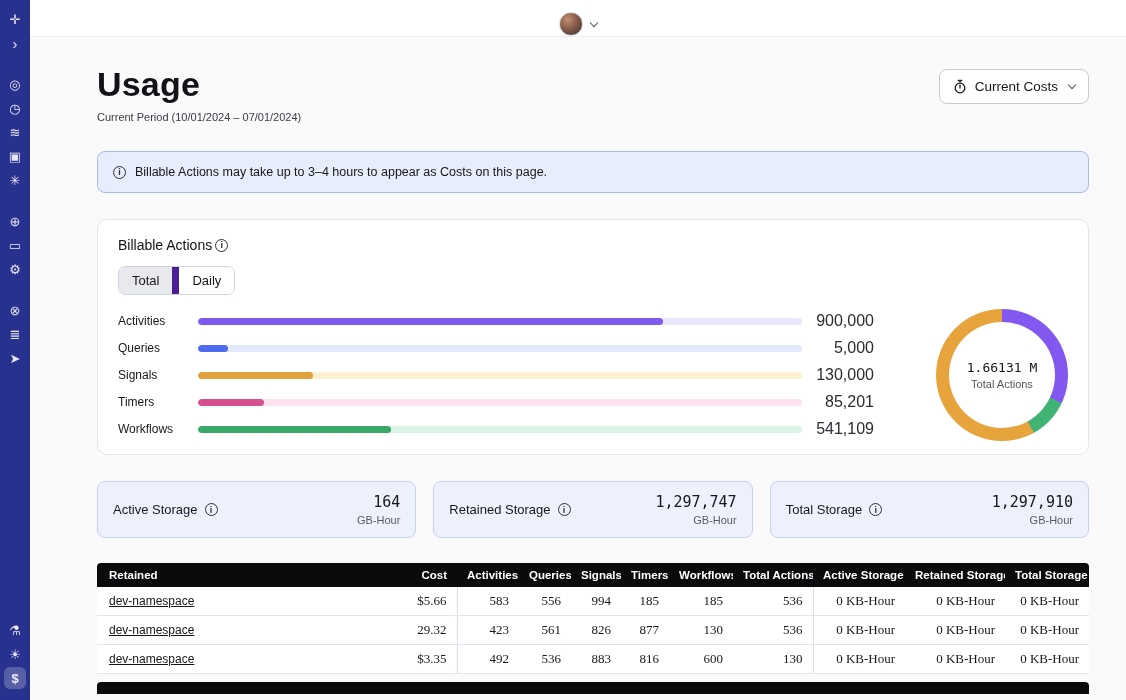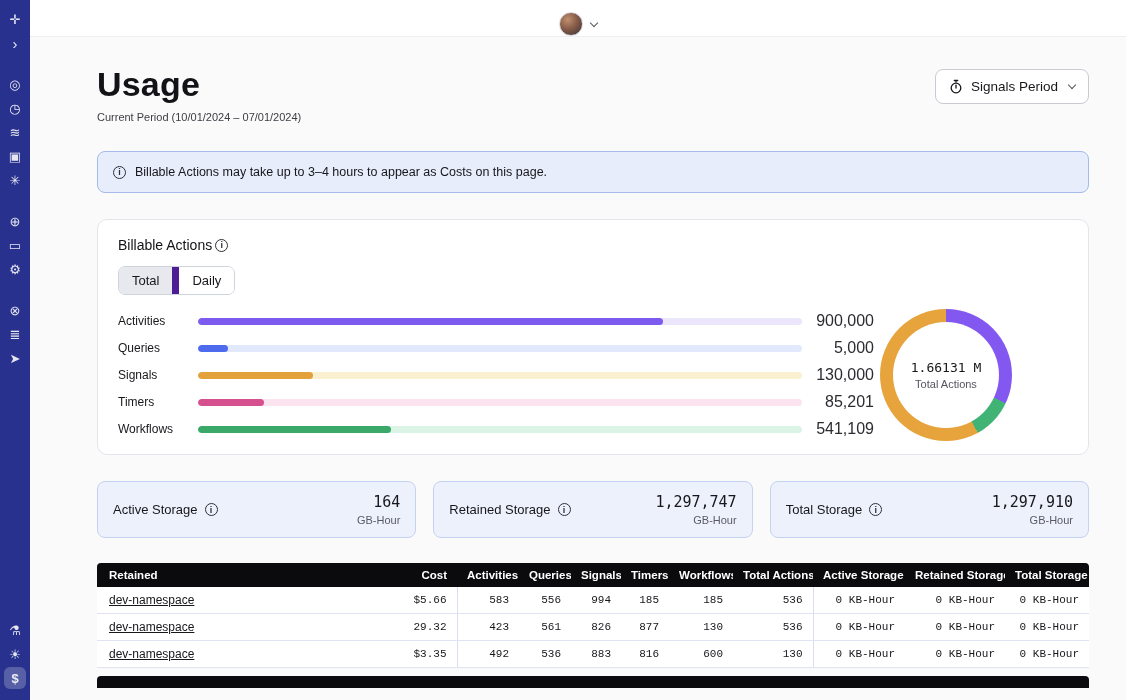--- a/index.html
+++ b/index.html
@@ -58,21 +58,21 @@
   .tab + .tab { border-left: 7px solid #4c1d95; }
 
   .chart-row { display: flex; align-items: center; margin-top: 14px; }
   .bars { flex: 1; display: flex; flex-direction: column; gap: 9px; padding-right: 6px; min-width: 0; }
   .bar-row { display: flex; align-items: center; gap: 10px; height: 18px; }
   .bar-label { width: 70px; font-size: 12px; color: #17171c; flex-shrink: 0; }
   .bar-track { flex: 1; height: 7px; border-radius: 4px; position: relative; overflow: hidden; }
   .bar-fill { position: absolute; left: 0; top: 0; height: 100%; border-radius: 4px; }
   .bar-value { width: 62px; text-align: right; font-family: Liberation Sans, sans-serif;
     font-size: 16px; color: #2b2b31; flex-shrink: 0; }
-  .donut-wrap { width: 188px; display: flex; justify-content: flex-start; align-items: center; flex-shrink: 0; }
+  .donut-wrap { width: 188px; display: flex; justify-content: flex-end; align-items: center; flex-shrink: 0; }
   .donut { width: 132px; height: 132px; border-radius: 50%; position: relative; }
   .donut-center { position: absolute; inset: 13px; background: #fff; border-radius: 50%;
     display: flex; flex-direction: column; align-items: center; justify-content: center; gap: 3px; }
   .donut-val { font-family: "DejaVu Sans Mono", monospace; font-size: 13px; color: #17171c; }
   .donut-sub { font-size: 11px; color: #55555e; }
 
   .stats { display: flex; gap: 17px; margin-top: 26px; }
   .stat { flex: 1; background: #edf1fc; border: 1px solid #c6d2f1; border-radius: 8px;
     padding: 11px 15px; display: flex; justify-content: space-between; align-items: center; }
   .stat-label { font-size: 13px; color: #17171c; display: flex; align-items: center; gap: 7px; }
@@ -82,21 +82,21 @@
 
   .ns-table { width: 100%; margin-top: 25px; border-collapse: collapse; background: #fff;
     table-layout: fixed; }
   .ns-table thead th { background: #0b0b0e; color: #fff; font-size: 11.5px; font-weight: 600;
     padding: 6px 10px; white-space: nowrap; overflow: hidden; }
   .ns-table thead th:first-child { border-top-left-radius: 4px; padding-left: 12px; }
   .ns-table thead th:last-child { border-top-right-radius: 4px; }
   .ns-table td { font-size: 12px; padding: 6px 10px; border-bottom: 1px solid #dfe3f2;
     color: #17171c; white-space: nowrap; overflow: hidden; background: #fff; }
   .ns-table td:first-child { padding-left: 12px; }
-  .ns-table td.mono { font-family: Liberation Mono, monospace; font-size: 11px; }
+  .ns-table td.mono { font-family: Liberation Serif, serif; font-size: 13px; }
   .ns-table td.sep { border-left: 1px solid #d9def0; }
   .ta-l { text-align: left; } .ta-r { text-align: right; }
   a.ns-link { color: #17171c; text-decoration: underline; cursor: pointer; }
   .next-bar { height: 12px; background: #0b0b0e; border-radius: 4px 4px 0 0; margin-top: 8px; }
   svg { display: block; }
 </style>
 </head>
 <body>
 
 <div class="app">
@@ -155,21 +155,21 @@
           <h1>Usage</h1>
           <div class="subtitle">Current Period (10/01/2024 – 07/01/2024)</div>
         </div>
         <button class="period-btn">
           <svg width="14" height="15" viewBox="0 0 14 15">
             <circle cx="7" cy="9" r="4.8" fill="none" stroke="#17171c" stroke-width="1.3"></circle>
             <path d="M7 9 V6.2" stroke="#17171c" stroke-width="1.3" stroke-linecap="round"></path>
             <path d="M5.4 1.5 h3.2" stroke="#17171c" stroke-width="1.5" stroke-linecap="round"></path>
             <path d="M7 1.6 V3.6" stroke="#17171c" stroke-width="1.3"></path>
           </svg>
-          <span>Signals Period</span>
+          <span>Current Costs</span>
           <span class="chev"></span>
         </button>
       </div>
 
       <div class="banner">
         <span class="info-i">i</span>
         <span>Billable Actions may take up to 3–4 hours to appear as Costs on this page.</span>
       </div>
 
       <section class="card">

